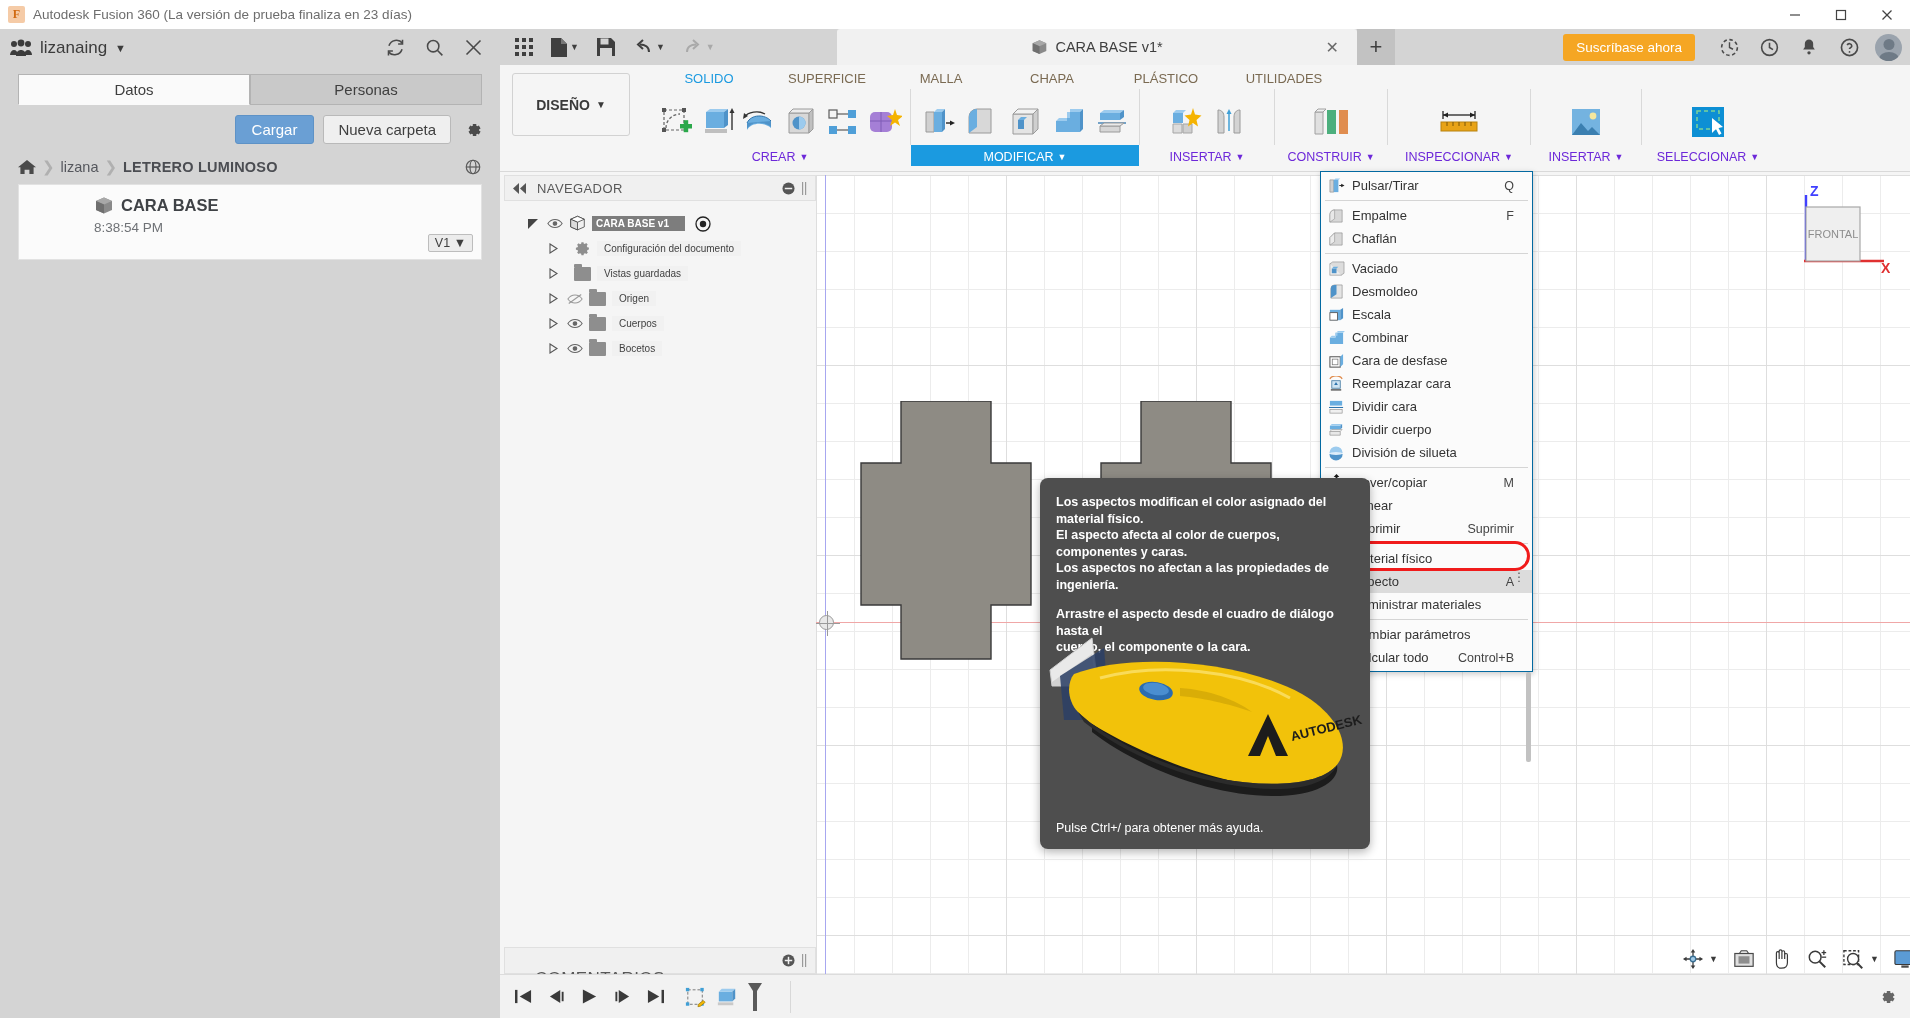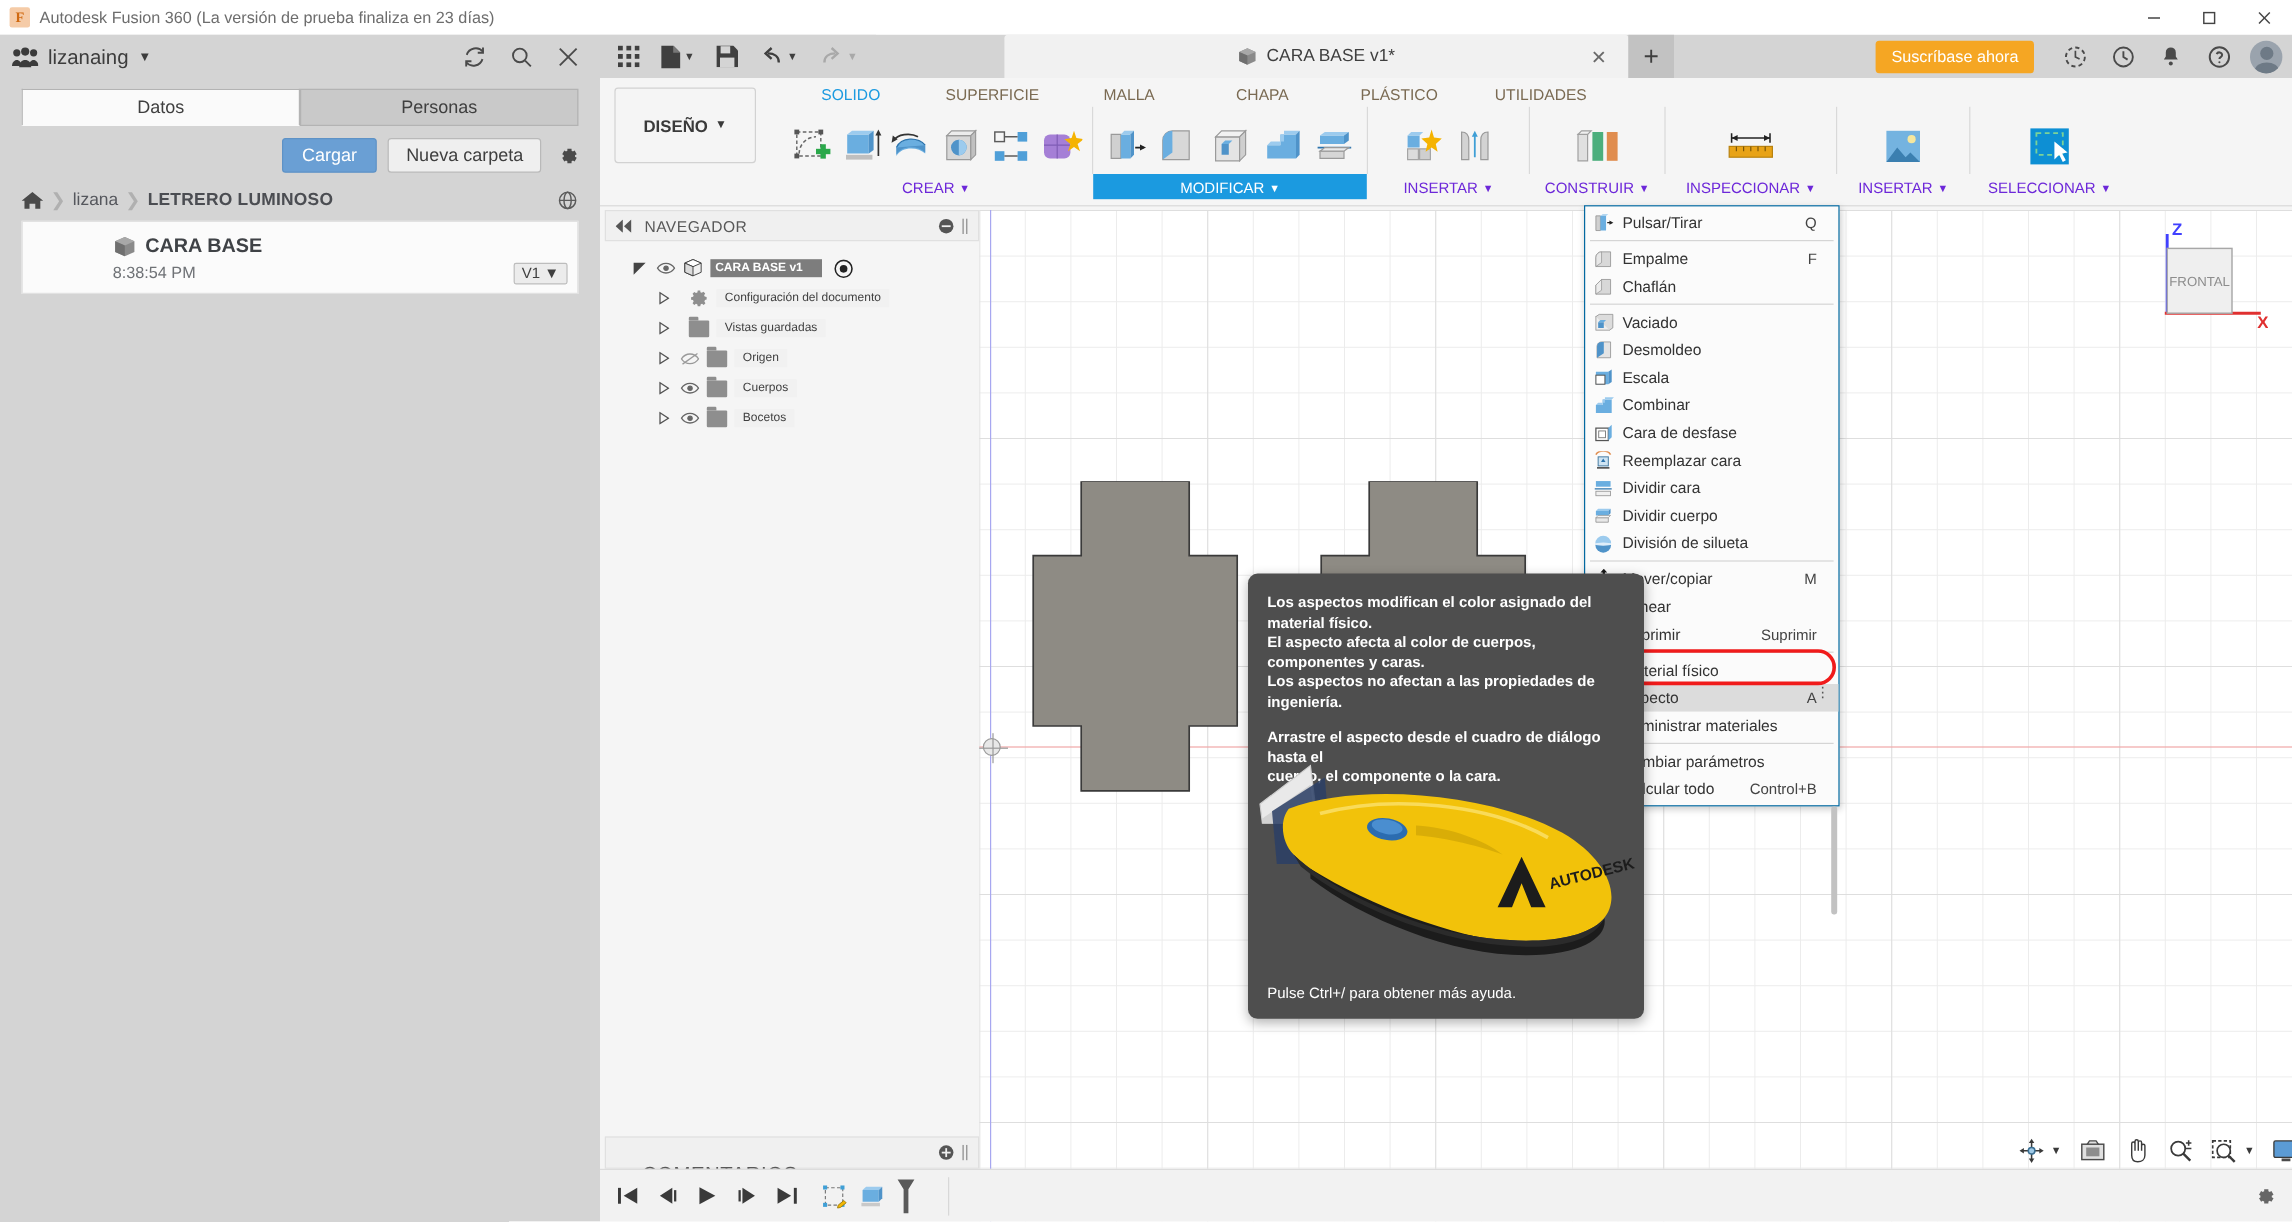--- a/index.html
+++ b/index.html
@@ -68,21 +68,21 @@
 
   .lp-breadcrumb {
     display: flex; align-items: center; gap: 6px; padding: 14px 0 8px 18px;
     font-size: 14.5px; color: #55575d;
   }
   .bc-sep { color: #b0b0b0; font-size: 15px; }
   .bc-last { font-weight: bold; color: #4b4d52; letter-spacing: .2px; }
   .lp-globe { margin-left: auto; margin-right: 18px; color: #5b5b5b; display:flex; }
 
   .lp-filelist {
-    margin: 0 18px; background: #fbfbfb; height: 61px;
+    margin: 0 18px; background: #fbfbfb; height: 76px;
     border: 1px solid #e2e2e2; position: relative;
   }
   .file-row { display: flex; align-items: flex-start; padding: 11px 10px 0 75px; }
   .file-cube { width: 20px; height: 20px; margin-right: 7px; flex: none; }
   .file-name { font-size: 16.5px; font-weight: bold; color: #3f4246; }
   .file-time { font-size: 13.5px; color: #6f7276; padding-left: 75px; margin-top: 4px; }
   .ver-chip {
     position: absolute; right: 8px; bottom: 7px; font-size: 12.5px;
     color: #3f3f3f; background: #ececec; border: 1px solid #bdbdbd;
     padding: 1px 6px; border-radius: 2px;

